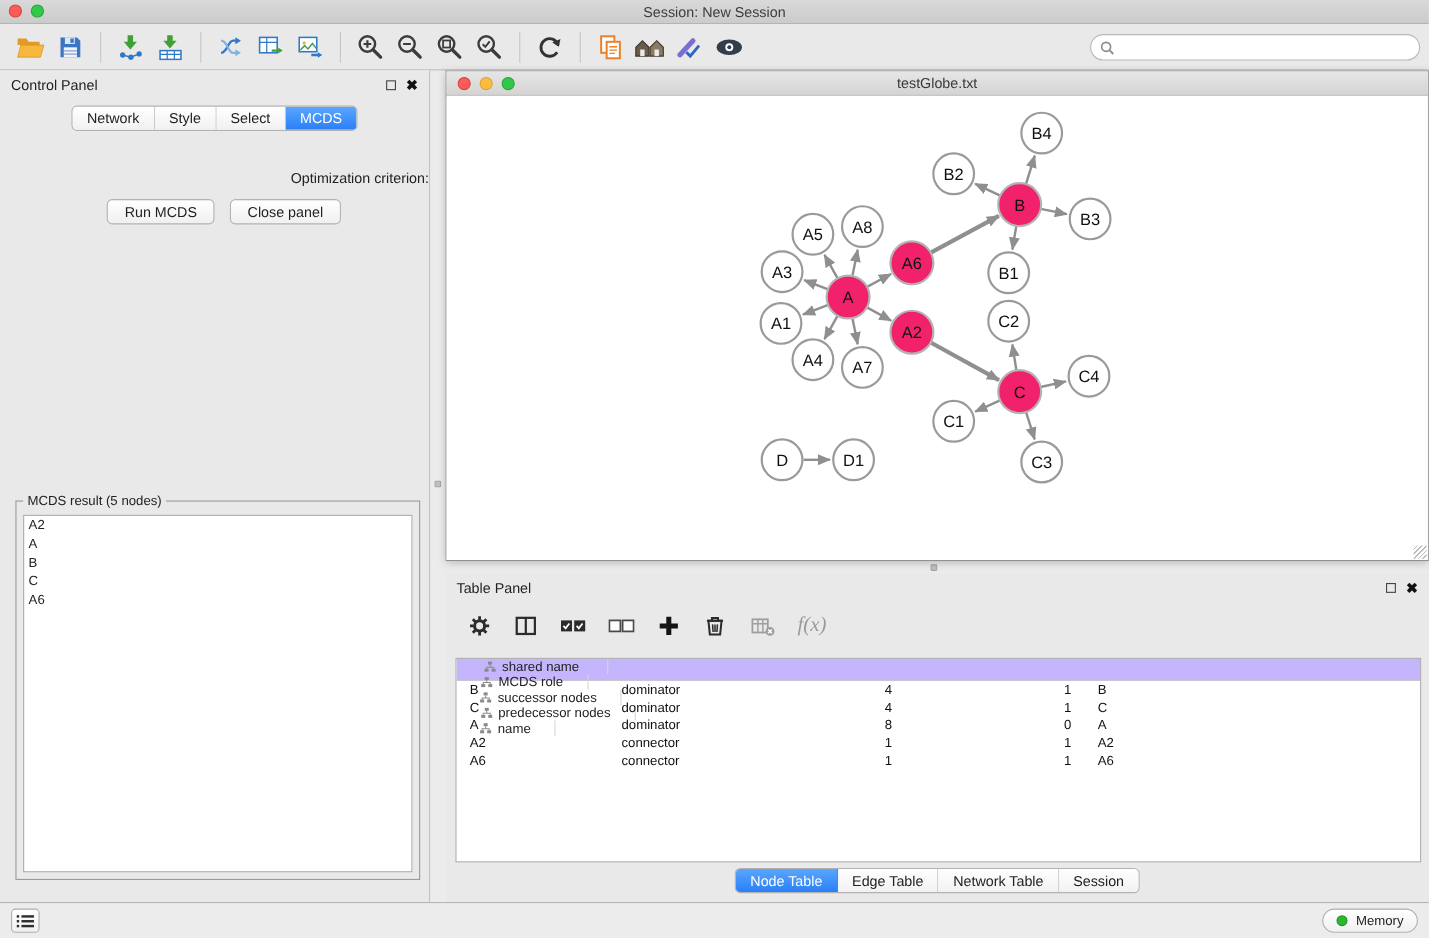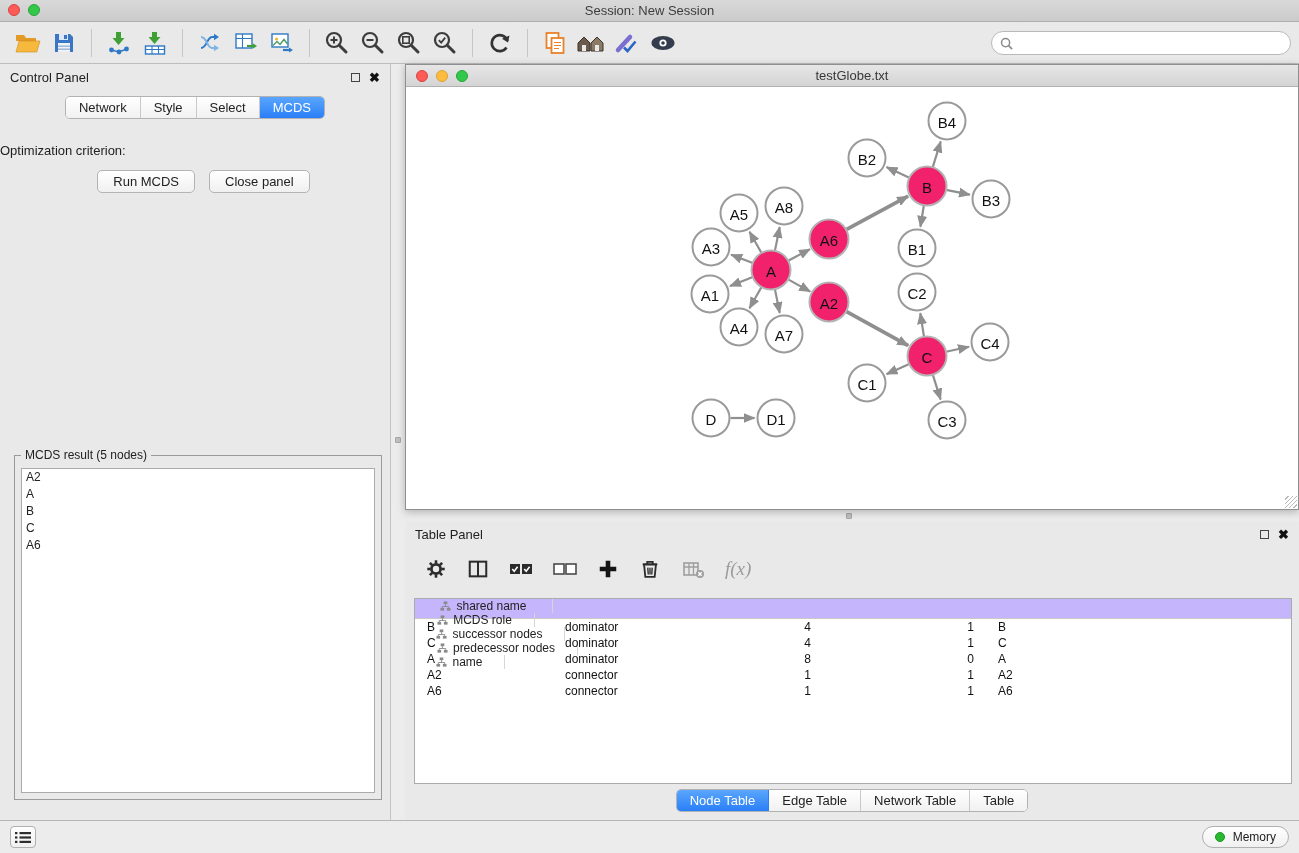--- a/index.html
+++ b/index.html
@@ -59,21 +59,21 @@
   .seg { display:inline-flex; border:1px solid #b2b2b2; border-radius:5px; overflow:hidden; background:#fdfdfd; }
   .seg-item {
     padding:3px 13px; font-size:13px; color:#222;
     border-right:1px solid #c9c9c9; background:linear-gradient(#ffffff,#f1f1f1);
     white-space:nowrap;
   }
   .seg-item:last-child { border-right:none; }
   .seg-item.active { background:linear-gradient(#5aa6fd,#2a7ff7); color:#fff; border-right-color:#2a7ff7; }
   .cp-tabs-row { text-align:center; margin-top:6px; }
 
-  .opt-label { text-align:left; font-size:13px; margin-top:24px; }
+  .opt-label { text-align:right; font-size:13px; margin-top:35px; }
   .combo {
     position:relative; width:312px; height:24px; margin:9px auto 0 auto;
     background:#fff; border:1px solid #ababab; border-radius:4px;
     display:flex; align-items:center; font-size:13px; padding-left:8px;
   }
   .combo-stepper {
     position:absolute; right:0; top:0; bottom:0; width:20px;
     background:linear-gradient(#6fb1fb,#2a77e8);
     border-radius:0 3px 3px 0;
     display:flex; flex-direction:column; align-items:center; justify-content:center; gap:2px;
@@ -643,21 +643,21 @@
           <div class="td l" style="width: 90px;">A6</div>
         </div>
       </div>
   </div>
 
   <div class="tp-tabs-row">
     <div class="seg" id="tp-tabs">
         <div class="seg-item active">Node Table</div>
         <div class="seg-item">Edge Table</div>
         <div class="seg-item">Network Table</div>
-        <div class="seg-item">Table</div>
+        <div class="seg-item">Session</div>
       </div>
   </div>
 </div>
 
 <div class="statusbar">
   <div class="status-left-btn">
     <svg width="16" height="13" viewBox="0 0 16 13">
       <rect x="0" y="1" width="2.4" height="2.2" fill="#2e2e2e"></rect>
         <rect x="4.5" y="1" width="11.5" height="2.2" fill="#2e2e2e"></rect>
       <rect x="0" y="5.4" width="2.4" height="2.2" fill="#2e2e2e"></rect>

